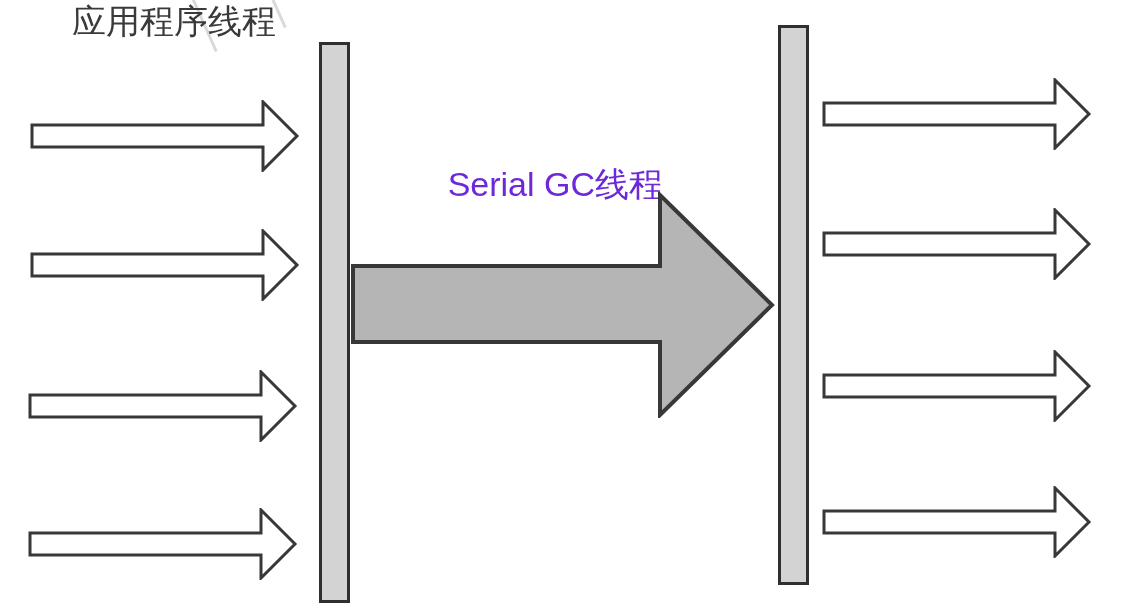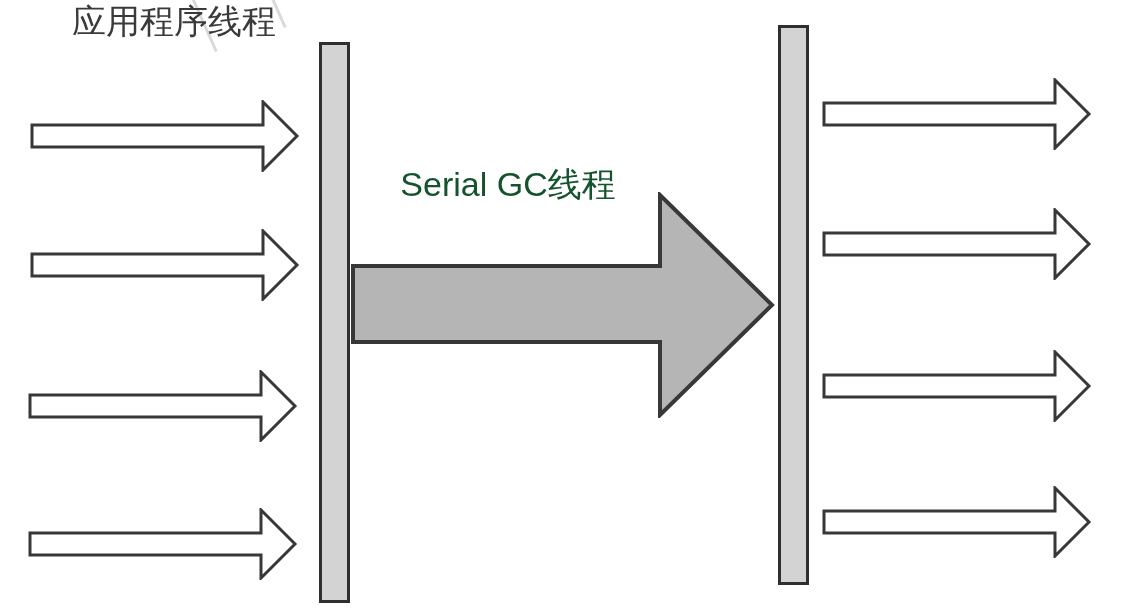--- a/index.html
+++ b/index.html
@@ -49,24 +49,24 @@
   .gc-arrow-svg polygon{
     fill:#b5b5b5;
     stroke:#383838;
     stroke-width:4;
     stroke-linejoin:miter;
   }
   .gc-label{
     position:absolute;
     left:353px;top:163px;
     width:310px;
-    text-align:center;
+    text-align:right;
     font-size:34px;
     line-height:42px;
-    color:#14532d;
+    color:#6d28d9;
     white-space:nowrap;
   }
   .watermark-stroke{
     position:absolute;
     width:3px;height:58px;
     background:rgba(120,120,120,0.28);
     transform:rotate(-24deg);
   }
   .wm1{left:203px;top:-4px;}
   .wm2{left:272px;top:-28px;}

